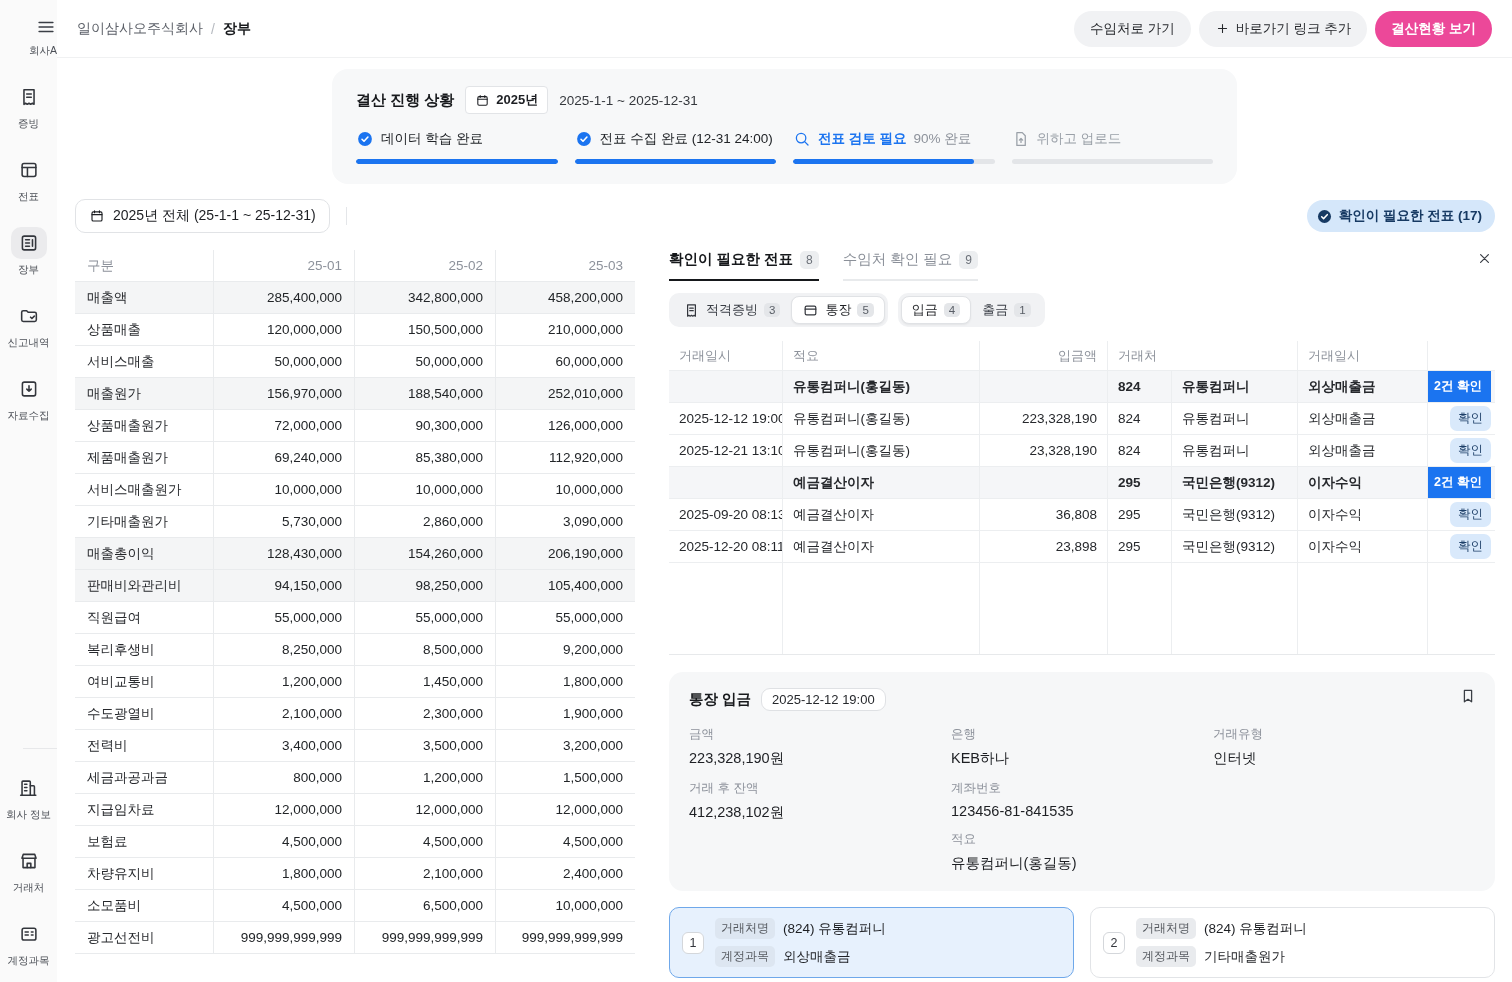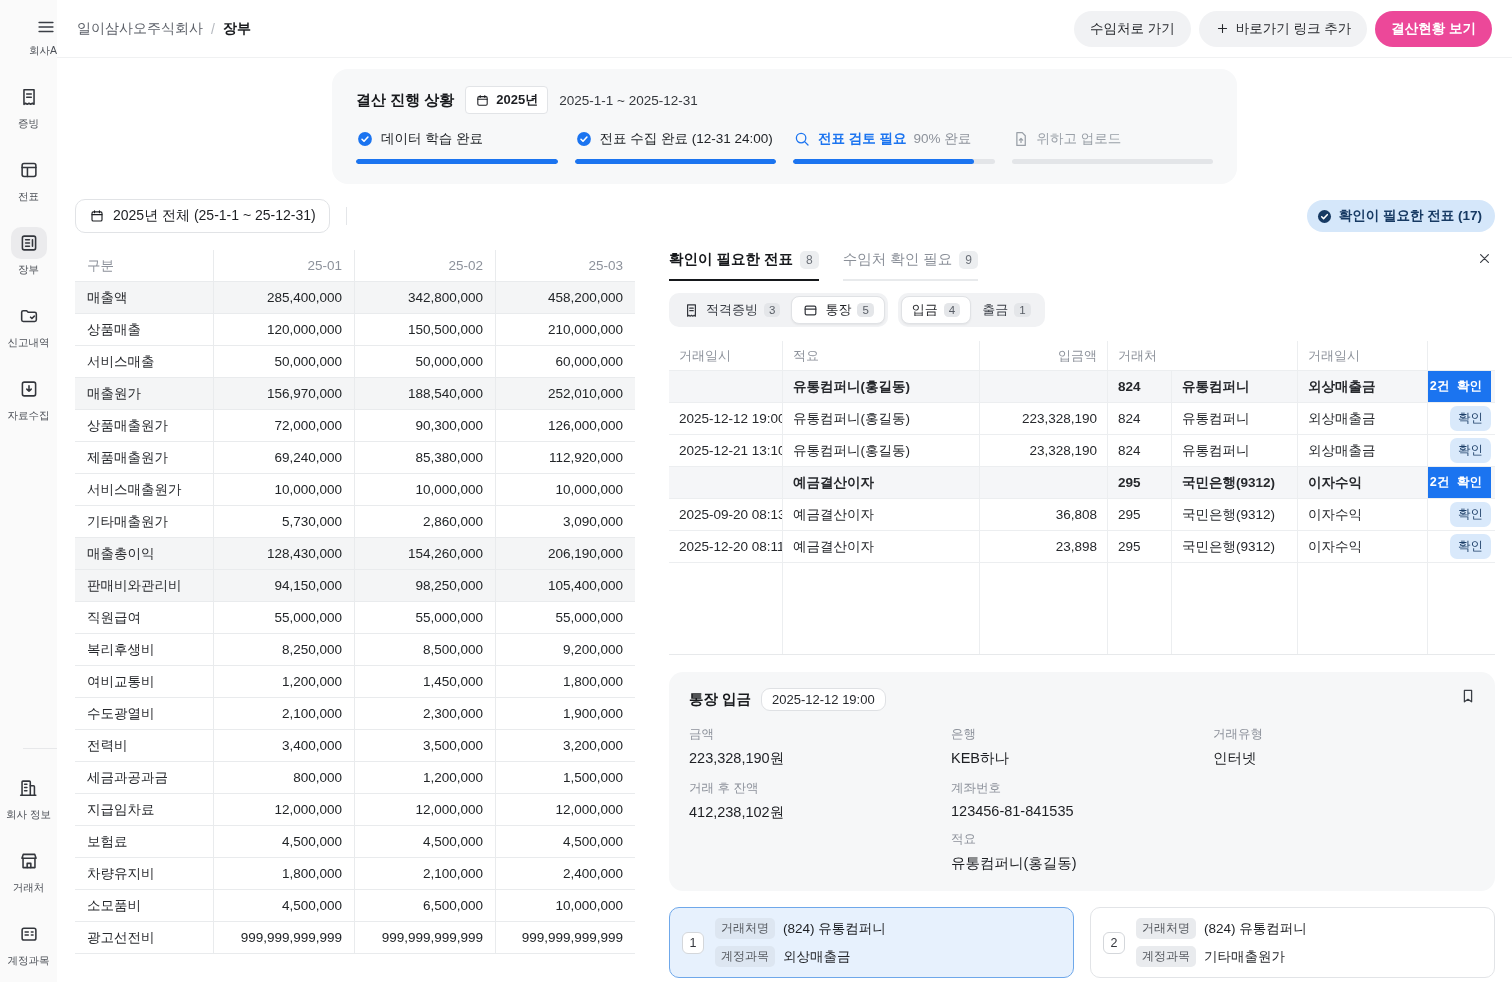--- a/index.html
+++ b/index.html
@@ -93,21 +93,21 @@
   .rrow { display:grid; grid-template-columns:114px 197px 128px 64px 126px 130px 1fr; border-bottom:1px solid #eceef0; height:32px; font-size:13.5px; color:#26282c; }
   .rrow > div { display:flex; align-items:center; padding:0 10px; height:100%; border-right:1px solid #eceef0; overflow:hidden; white-space:nowrap; }
   .rrow > div:last-child { border-right:none; justify-content:flex-end; padding-right:4px; }
   .rrow .c-amount { justify-content:flex-end; }
   .rrow.rhead { color:#8d929b; font-size:13px; height:30px; }
   .rhead .c-span2 { grid-column:span 2; }
   .rrow.group { background:#f5f6f8; font-weight:700; }
   .rfiller { display:grid; grid-template-columns:114px 197px 128px 64px 126px 130px 1fr; height:92px; border-bottom:1px solid #e7e9eb; }
   .rfiller > div { border-right:1px solid #eceef0; }
   .rfiller > div:last-child { border-right:none; }
-  .btn-confirm-multi { background:#1b74f0; color:#fff; border:none; border-radius:8px; padding:20px 9px; font-size:12.5px; font-weight:600; cursor:pointer; white-space:nowrap;font-family:Liberation Mono, monospace; }
+  .btn-confirm-multi { background:#1b74f0; color:#fff; border:none; border-radius:8px; padding:20px 9px; font-size:12.5px; font-weight:600; cursor:pointer; white-space:nowrap; }
   .btn-confirm { background:#d9e9fb; color:#1d3f68; border:none; border-radius:7px; padding:4px 8px; font-size:12.5px; cursor:pointer; white-space:nowrap; }
 
   
   .dcard { margin-top:17px; background:#f6f7f8; border-radius:14px; padding:16px 20px 18px; position:relative; }
   .dhead { display:flex; align-items:center; gap:10px; }
   .dtitle { font-size:14.5px; font-weight:700; color:#17191c; }
   .dchip { background:#fff; border:1px solid #dfe1e4; border-radius:9px; padding:3px 10px; font-size:13px; color:#26282c; }
   .bookmark-btn { position:absolute; top:15px; right:18px; color:#3a3e45; cursor:pointer; }
   .dgrid { display:grid; grid-template-columns:1fr 1fr 1fr; margin-top:15px; }
   .dcol { display:flex; flex-direction:column; gap:12px; }

